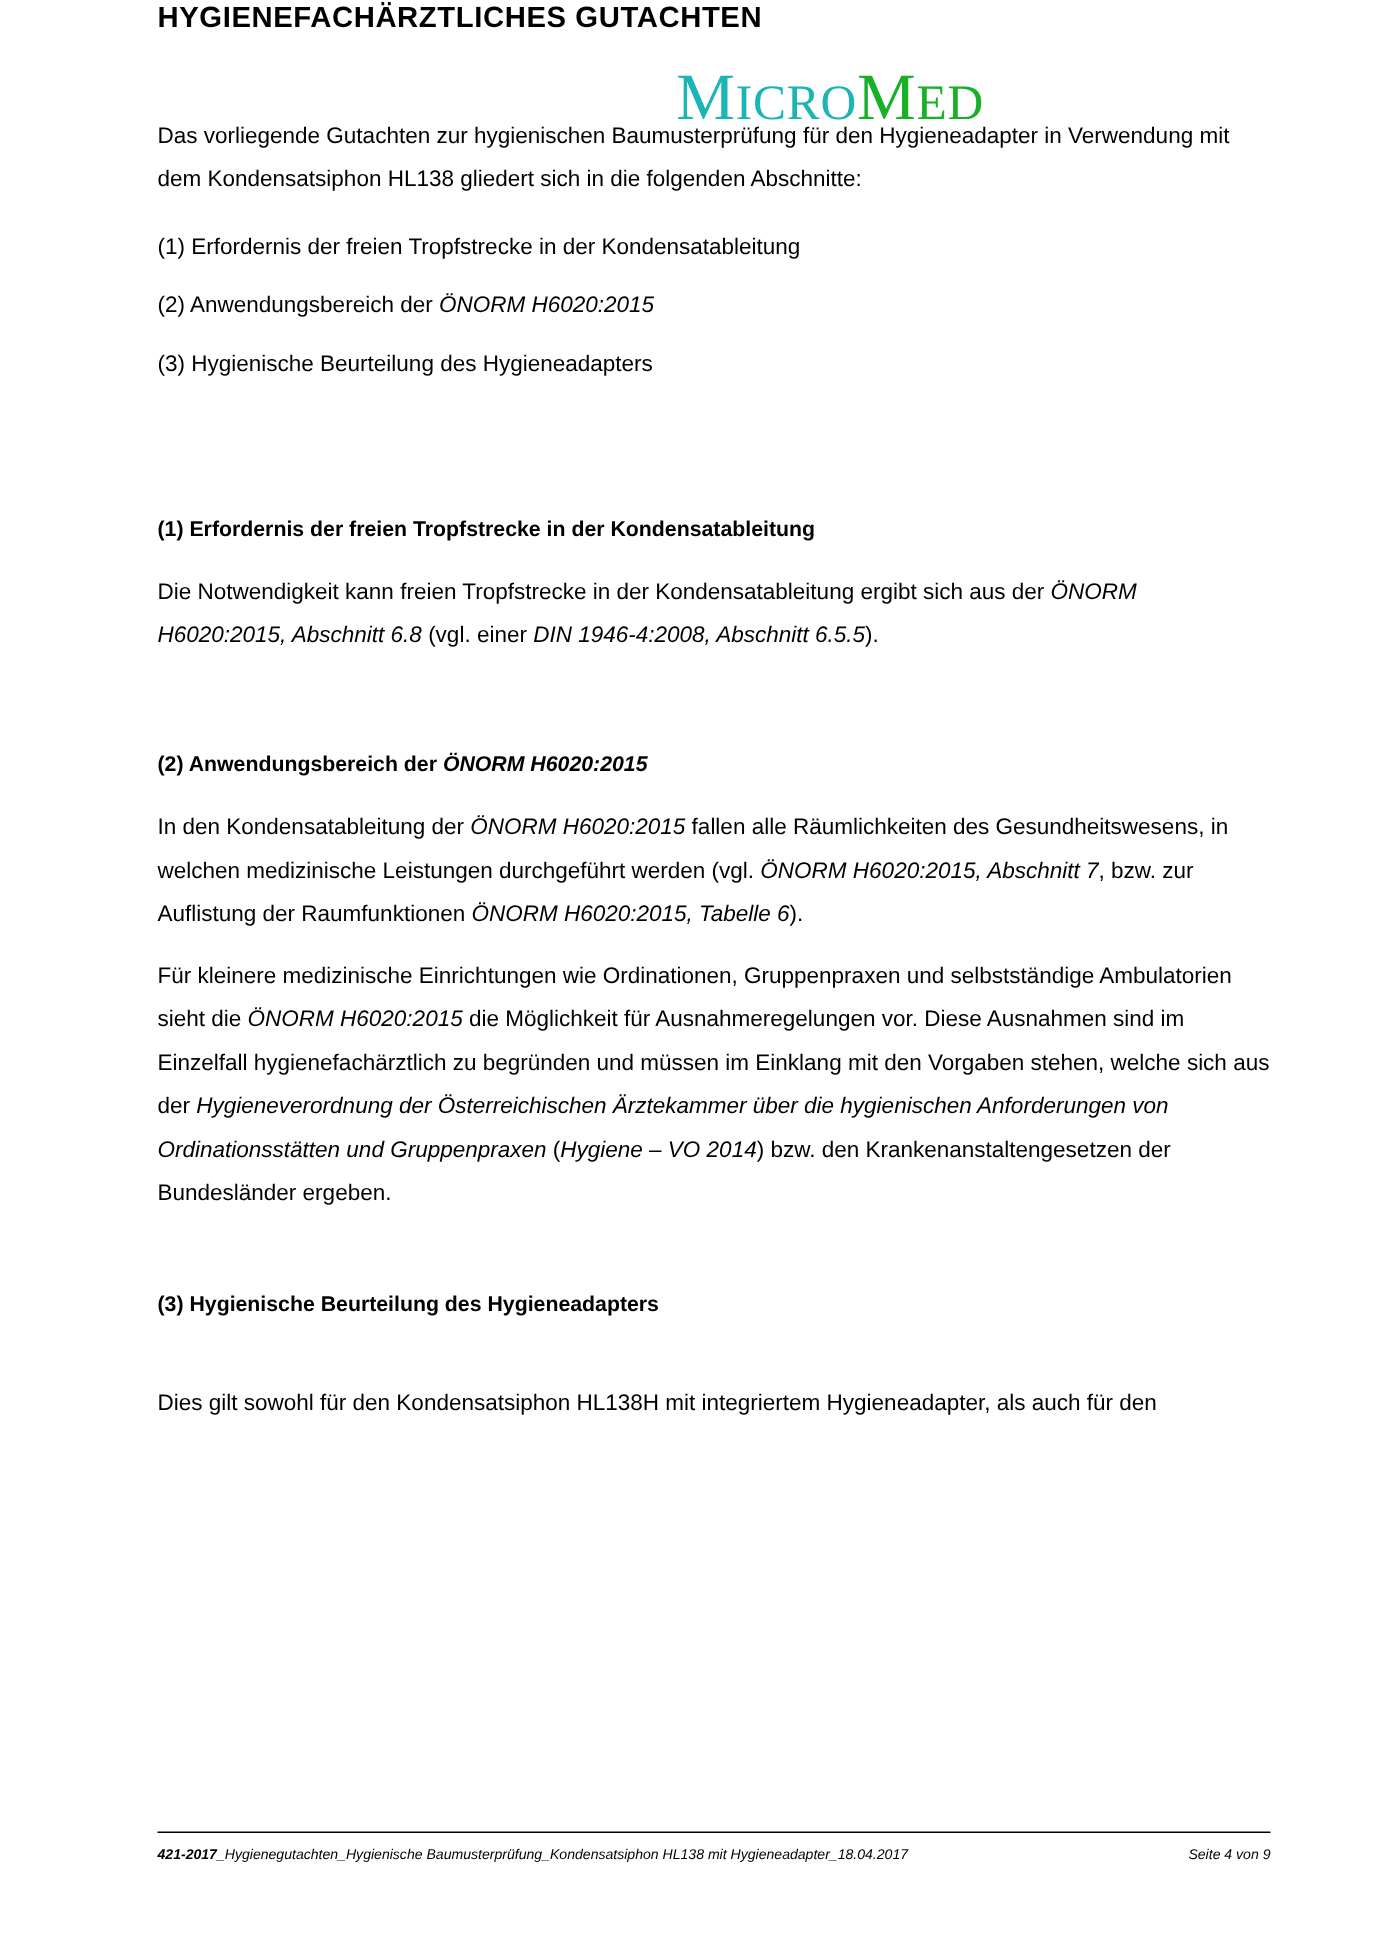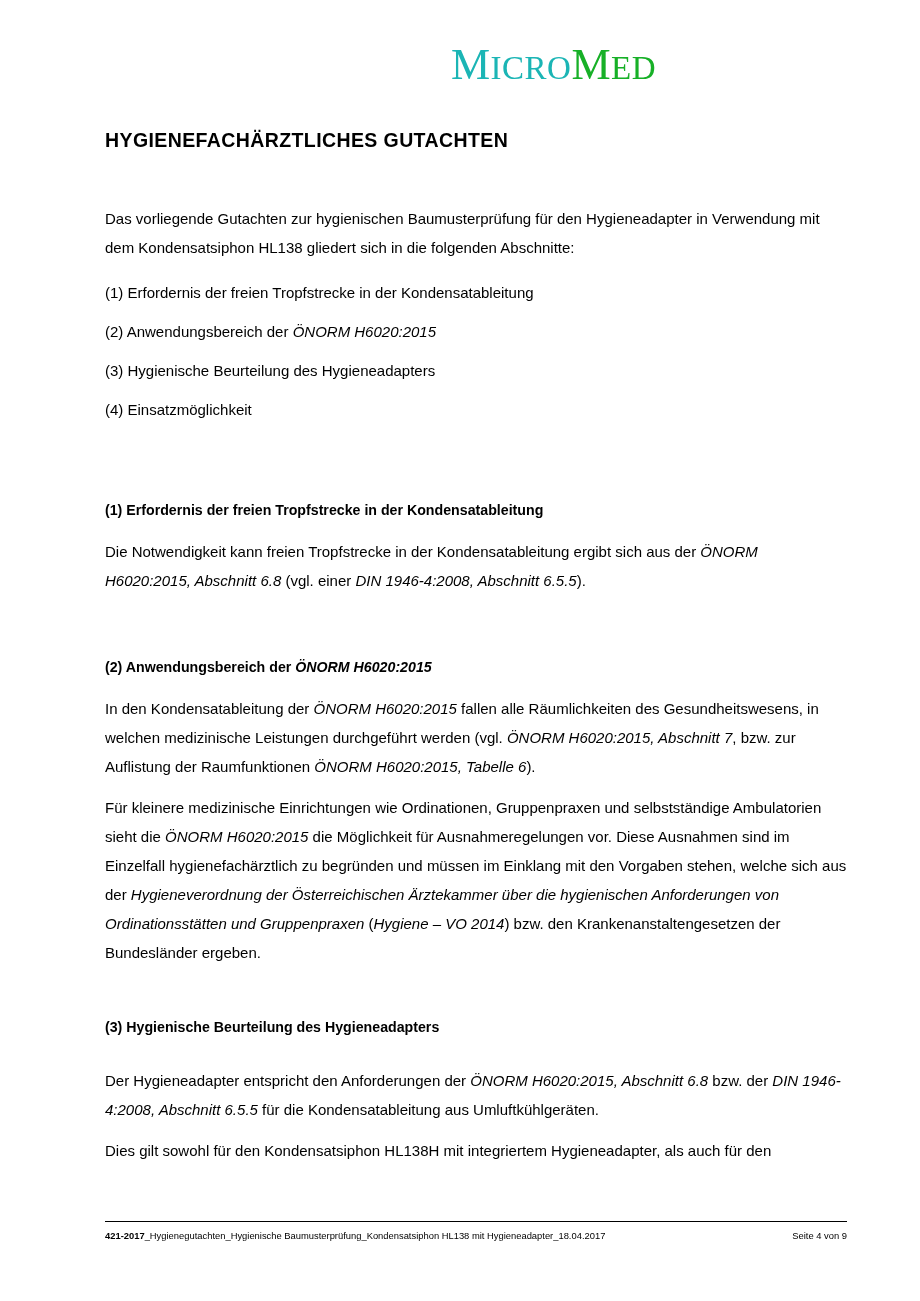--- a/index.html
+++ b/index.html
@@ -47,21 +47,20 @@
     left: 105px;
     top: 0;
     width: 742px;
   }
 
   h1.doc-title {
     font-size: 19.5px;
     font-weight: bold;
     letter-spacing: 0.4px;
     margin: 0;
-    padding-top: 128px;
     line-height: 1.25;
   }
 
   p.para {
     font-size: 15px;
     line-height: 29px;
     margin: 0;
     text-align: left;
     word-spacing: 0px;
   }
@@ -96,20 +95,21 @@
     border-top: 1px solid #000000;
     margin: 0 0 7px 0;
     height: 0;
   }
   .footer-row {
     display: flex;
     justify-content: space-between;
     align-items: baseline;
     font-size: 9.4px;
     line-height: 13px;
+    font-style: italic;
   }
   .footer-left b { font-weight: bold; }
   .footer-right { white-space: nowrap; }
 </style>
 </head>
 <body>
 
 <div class="page">
 
   <div class="logo">
@@ -128,21 +128,20 @@
 
     <p class="para list-item"><span>(1) Erfordernis der freien Tropfstrecke in der Kondensatableitung</span></p>
     <div class="gap-list-item"></div>
 
     <p class="para list-item"><span>(2) Anwendungsbereich der </span><i class="em">ÖNORM H6020:2015</i></p>
     <div class="gap-list-item"></div>
 
     <p class="para list-item"><span>(3) Hygienische Beurteilung des Hygieneadapters</span></p>
     <div class="gap-list-item"></div>
 
-    <p class="para list-item"><span>(4) Einsatzmöglichkeit</span></p>
 
     <div class="gap-block-lg"></div>
 
     <h2 class="sec-head"><span>(1) Erfordernis der freien Tropfstrecke in der Kondensatableitung</span></h2>
     <div class="gap-parasm"></div>
     <p class="para"><span>Die Notwendigkeit kann freien Tropfstrecke in der Kondensatableitung ergibt sich aus der </span><i class="em">ÖNORM H6020:2015, Abschnitt 6.8</i><span> (vgl. einer </span><i class="em">DIN 1946-4:2008, Abschnitt 6.5.5</i><span>).</span></p>
     <div class="gap-parasm"></div>
 
     <div class="gap-sec"></div>
 
@@ -150,21 +149,20 @@
     <div class="gap-parasm"></div>
     <p class="para"><span>In den Kondensatableitung der </span><i class="em">ÖNORM H6020:2015</i><span> fallen alle Räumlichkeiten des Gesundheitswesens, in welchen medizinische Leistungen durchgeführt werden (vgl. </span><i class="em">ÖNORM H6020:2015, Abschnitt 7</i><span>, bzw. zur Auflistung der Raumfunktionen </span><i class="em">ÖNORM H6020:2015, Tabelle 6</i><span>).</span></p>
     <div class="gap-parasm"></div>
     <p class="para"><span>Für kleinere medizinische Einrichtungen wie Ordinationen, Gruppenpraxen und selbstständige Ambulatorien sieht die </span><i class="em">ÖNORM H6020:2015</i><span> die Möglichkeit für Ausnahmeregelungen vor. Diese Ausnahmen sind im Einzelfall hygienefachärztlich zu begründen und müssen im Einklang mit den Vorgaben stehen, welche sich aus der </span><i class="em">Hygieneverordnung der Österreichischen Ärztekammer über die hygienischen Anforderungen von Ordinationsstätten und Gruppenpraxen</i><span> (</span><i class="em">Hygiene – VO 2014</i><span>) bzw. den Krankenanstaltengesetzen der Bundesländer ergeben.</span></p>
 
     <div class="gap-sec"></div>
 
     <h2 class="sec-head"><span>(3) Hygienische Beurteilung des Hygieneadapters</span></h2>
     <div class="gap-parasm"></div>
     <div class="gap-parasm"></div>
-    <p class="para"><span>Der Hygieneadapter entspricht den Anforderungen der </span><i class="em">ÖNORM H6020:2015, Abschnitt 6.8</i><span> bzw. der </span><i class="em">DIN 1946-4:2008, Abschnitt 6.5.5</i><span> für die Kondensatableitung aus Umluftkühlgeräten.</span></p>
     <div class="gap-parasm"></div>
     <p class="para">Dies gilt sowohl für den Kondensatsiphon HL138H mit integriertem Hygieneadapter, als auch für den</p>
 
   </div>
 
   <div class="footer">
     <hr class="footer-rule">
     <div class="footer-row">
       <div class="footer-left"><b>421-2017</b><span>_Hygienegutachten_Hygienische Baumusterprüfung_Kondensatsiphon HL138 mit Hygieneadapter_18.04.2017</span></div>
       <div class="footer-right">Seite 4 von 9</div>

